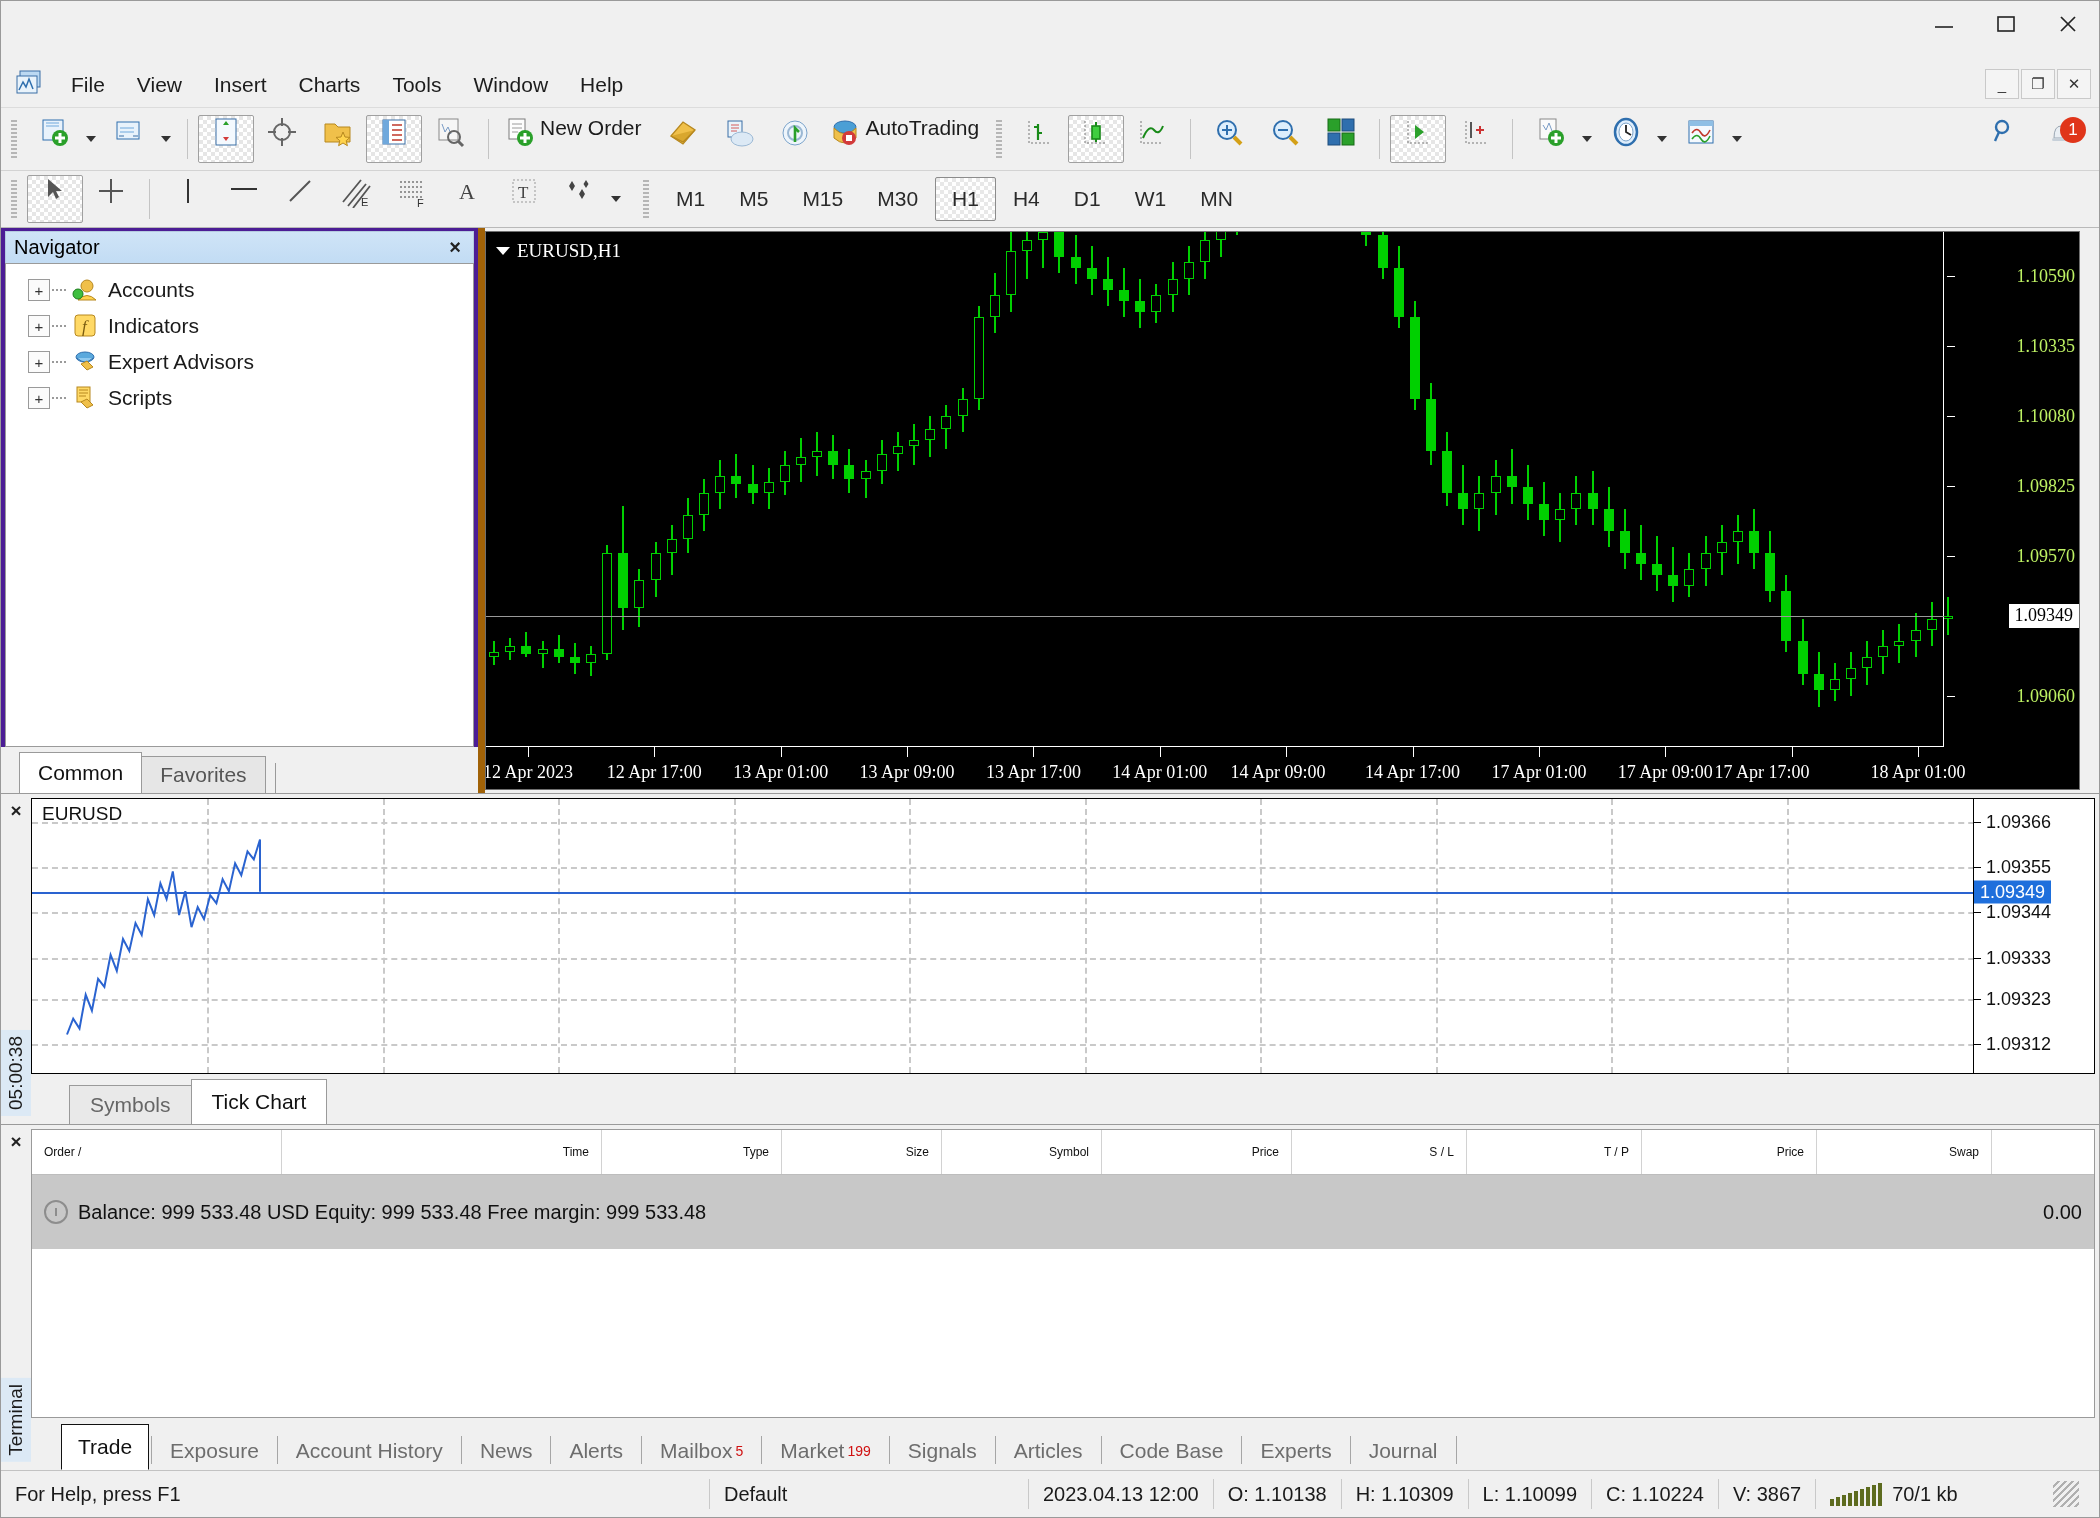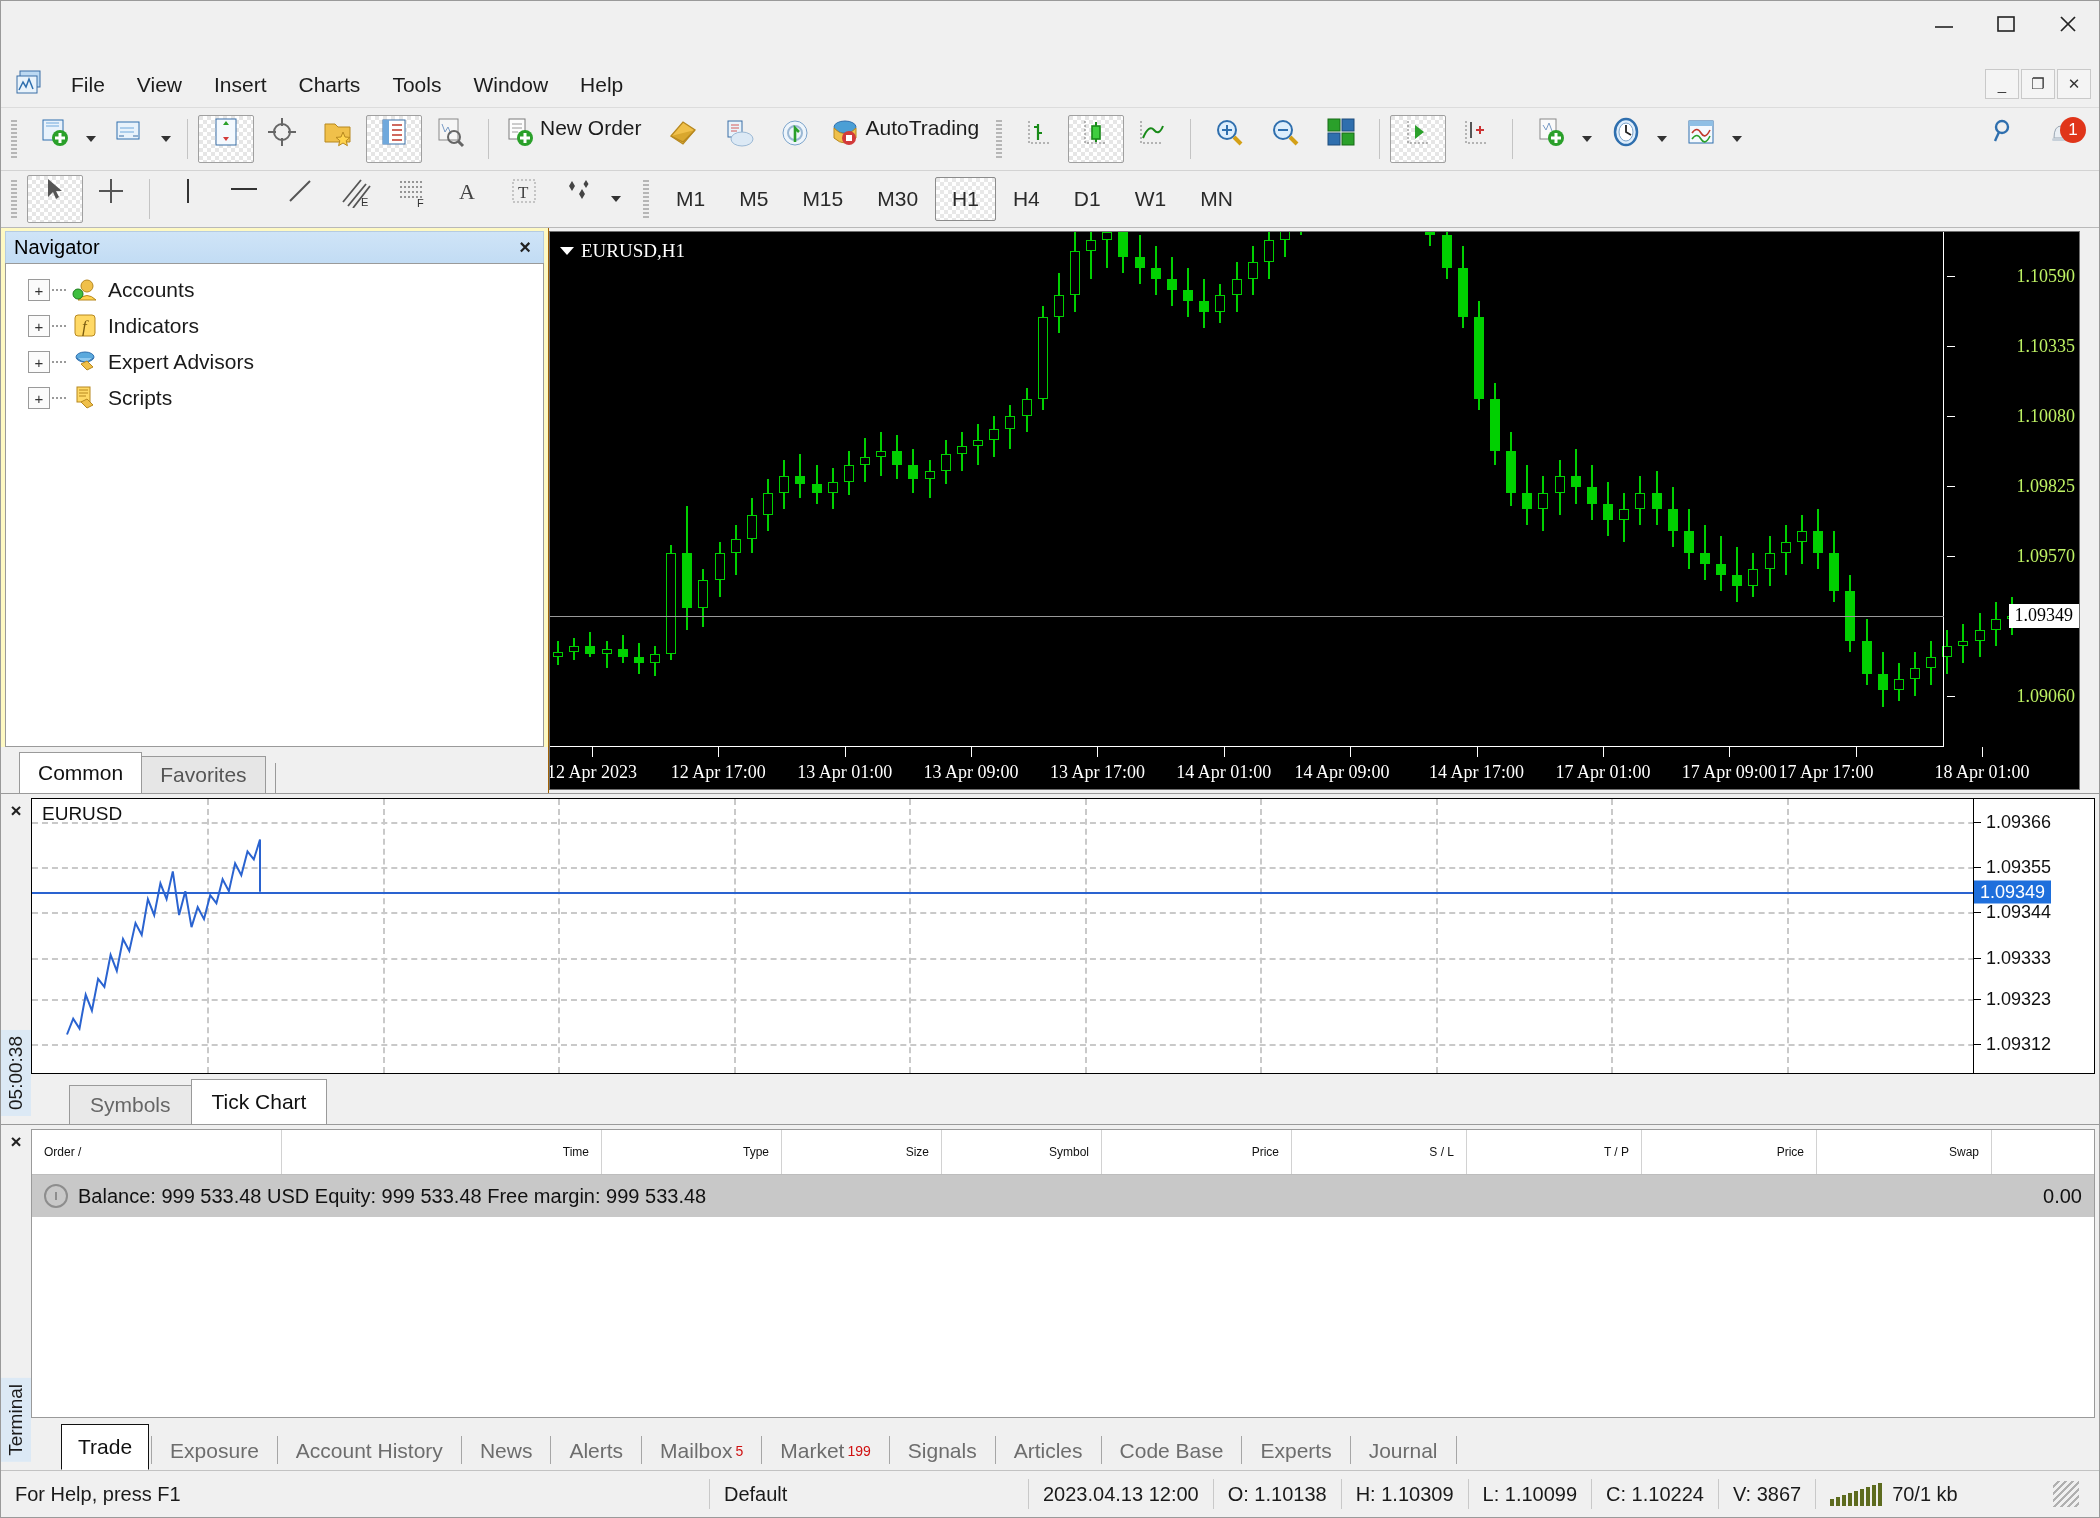--- a/index.html
+++ b/index.html
@@ -50,22 +50,22 @@
             border-bottom:1px solid #b9b9b9;flex:0 0 auto;padding-left:6px;}
   .tfbtn{height:42px;padding:0 16px;display:flex;align-items:center;justify-content:center;
          font-size:21px;color:#2a2a2a;border:1px solid transparent;border-radius:2px;cursor:default;}
   .tfbtn.active{border:1px solid #8c8c8c;background:
       repeating-conic-gradient(#ffffff 0% 25%, #e8e8e8 0% 50%) 0 0/8px 8px;}
 
   
   .midrow{display:flex;flex:0 0 auto;height:565px;}
 
   
-  .navigator{width:548px;background:#fef9c3;display:flex;flex-direction:column;
-             border-right:1px solid #a16207;box-sizing:border-box;}
+  .navigator{width:484px;background:#4c1d95;display:flex;flex-direction:column;
+             border-right:7px solid #a16207;box-sizing:border-box;}
   .nav-title{height:32px;background:linear-gradient(to bottom,#cfe4f7,#c2dcf4);
              display:flex;align-items:center;padding:0 8px;font-size:20px;color:#000;
              border:1px solid #b5cbe0;border-bottom:none;box-sizing:border-box;margin:3px 4px 0 4px;}
   .nav-title .t{flex:1;}
   .nav-close{font-size:20px;font-weight:bold;cursor:default;padding:0 4px;color:#222;}
   .nav-body{flex:1;background:#fff;border:1px solid #9a9a9a;margin:0 4px;overflow:hidden;}
   .tree{padding:8px 0 0 14px;}
   .tnode{display:flex;align-items:center;height:36px;font-size:21px;color:#1a1a1a;cursor:default;}
   .expander{width:20px;height:20px;border:1px solid #9a9a9a;background:#fbfbfb;
             display:flex;align-items:center;justify-content:center;font-size:15px;line-height:1;
@@ -126,21 +126,21 @@
   
   .terminal{flex:1;display:flex;border-top:1px solid #9a9a9a;background:#f0f0f0;min-height:0;}
   .term-main{flex:1;display:flex;flex-direction:column;min-width:0;}
   .term-grid{flex:1;background:#fff;border:1px solid #9a9a9a;margin:4px 4px 0 0;display:flex;
              flex-direction:column;min-height:0;}
   .thead{display:flex;height:44px;border-bottom:1px solid #bdbdbd;flex:0 0 auto;}
   .th{display:flex;align-items:center;font-size:12px;color:#111;border-right:1px solid #d2d2d2;
       padding:0 12px;box-sizing:border-box;cursor:default;white-space:nowrap;}
   .th.right{justify-content:flex-end;}
   .th:last-child{border-right:none;}
-  .balrow{height:42px;background:#c8c8c8;display:flex;align-items:center;padding:0 12px;
+  .balrow{height:42px;background:#c8c8c8;display:flex;align-items:center;padding:16px 12px;
           font-size:20px;color:#111;flex:0 0 auto;}
   .bal-icon{width:20px;height:20px;border-radius:50%;border:2px solid #8d8d8d;margin-right:10px;
             display:flex;align-items:center;justify-content:center;flex:0 0 auto;}
   .bal-icon::after{content:"";width:2px;height:8px;background:#8d8d8d;}
   .bal-text{flex:1;}
   .bal-profit{font-size:20px;}
   .term-tabs{height:52px;display:flex;align-items:flex-end;padding-left:30px;background:#f0f0f0;}
   .termtab{height:38px;padding:0 16px;display:flex;align-items:center;font-size:21px;color:#6d6d6d;cursor:default;}
   .termtab.active{background:#fff;color:#111;border:1px solid #111;border-bottom:1px solid #fff;height:44px;}
   .tabdiv{width:1px;height:28px;background:#a6a6a6;margin:0 2px 6px 2px;}

